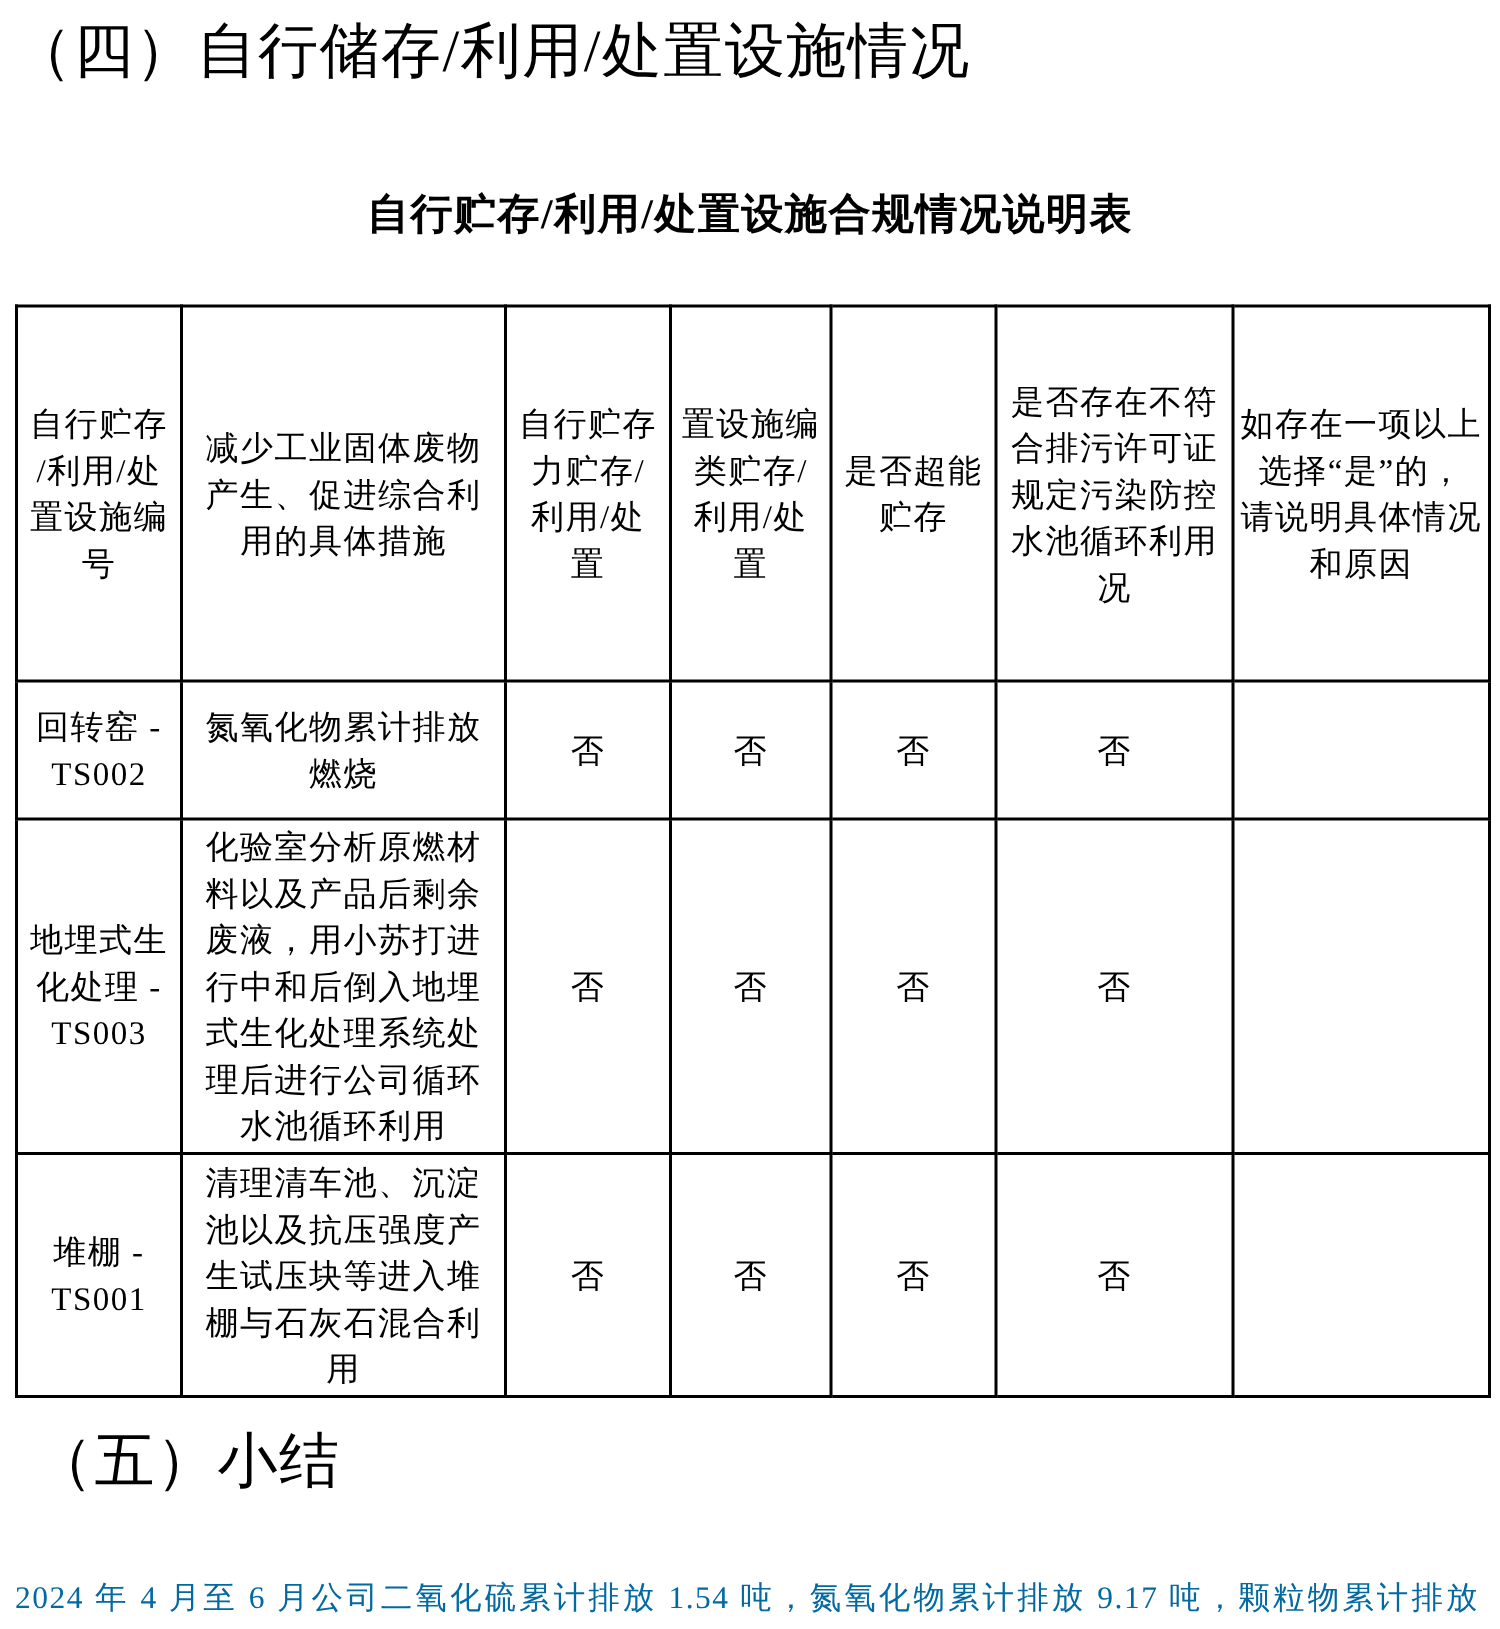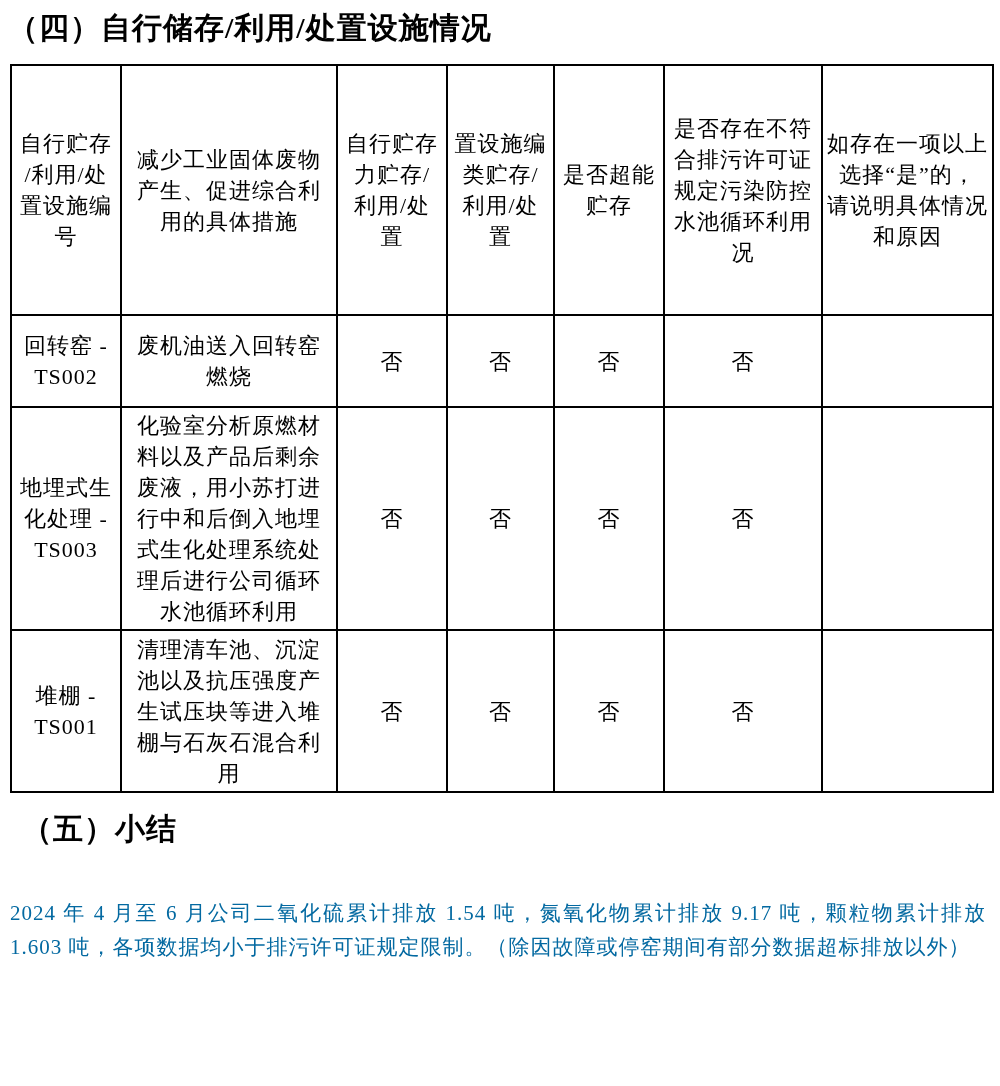--- a/index.html
+++ b/index.html
@@ -15,39 +15,39 @@
     color: #000000;
     overflow: hidden;
   }
   .page {
     position: relative;
     width: 1000px;
     height: 1086px;
     background: #ffffff;
   }
   .section-heading {
-    font-size: 30px;
-    font-weight: bold;
+    font-size: 40px;
+    font-weight: normal;
     letter-spacing: 1px;
     margin: 0;
     padding: 8px 0 0 8px;
     line-height: 1.3;
   }
   .table-title {
     text-align: center;
     font-size: 28px;
     font-weight: bold;
     letter-spacing: 1px;
     margin-top: 64px;
   }
   table.compliance {
     border-collapse: collapse;
     table-layout: fixed;
     width: 982px;
-    margin: 17px 0 0 10px;
+    margin: 41px 0 0 10px;
   }
   table.compliance th,
   table.compliance td {
     border: 2px solid #000000;
     text-align: center;
     vertical-align: middle;
     font-size: 22px;
     font-weight: normal;
     line-height: 31px;
     letter-spacing: 1px;
@@ -72,20 +72,21 @@
     color: #0369a1;
   }
 </style>
 </head>
 <body>
 
 <div class="page">
 
   <h1 class="section-heading">（四）自行储存/利用/处置设施情况</h1>
 
+  <div class="table-title">自行贮存/利用/处置设施合规情况说明表</div>
 
   <table class="compliance">
     <colgroup>
       <col style="width:110px">
       <col style="width:216px">
       <col style="width:110px">
       <col style="width:107px">
       <col style="width:110px">
       <col style="width:158px">
       <col style="width:171px">
@@ -117,21 +118,21 @@
         <th>如存在一项以上
 选择“是”的，
 请说明具体情况
 和原因</th>
       </tr>
     </thead>
     <tbody>
       <tr class="tr-r1">
         <td>回转窑 -
 TS002</td>
-        <td>废机油送入回转窑
+        <td>氮氧化物累计排放
 燃烧</td>
         <td>否</td>
         <td>否</td>
         <td>否</td>
         <td>否</td>
         <td></td>
       </tr>
       <tr class="tr-r2">
         <td>地埋式生
 化处理 -

